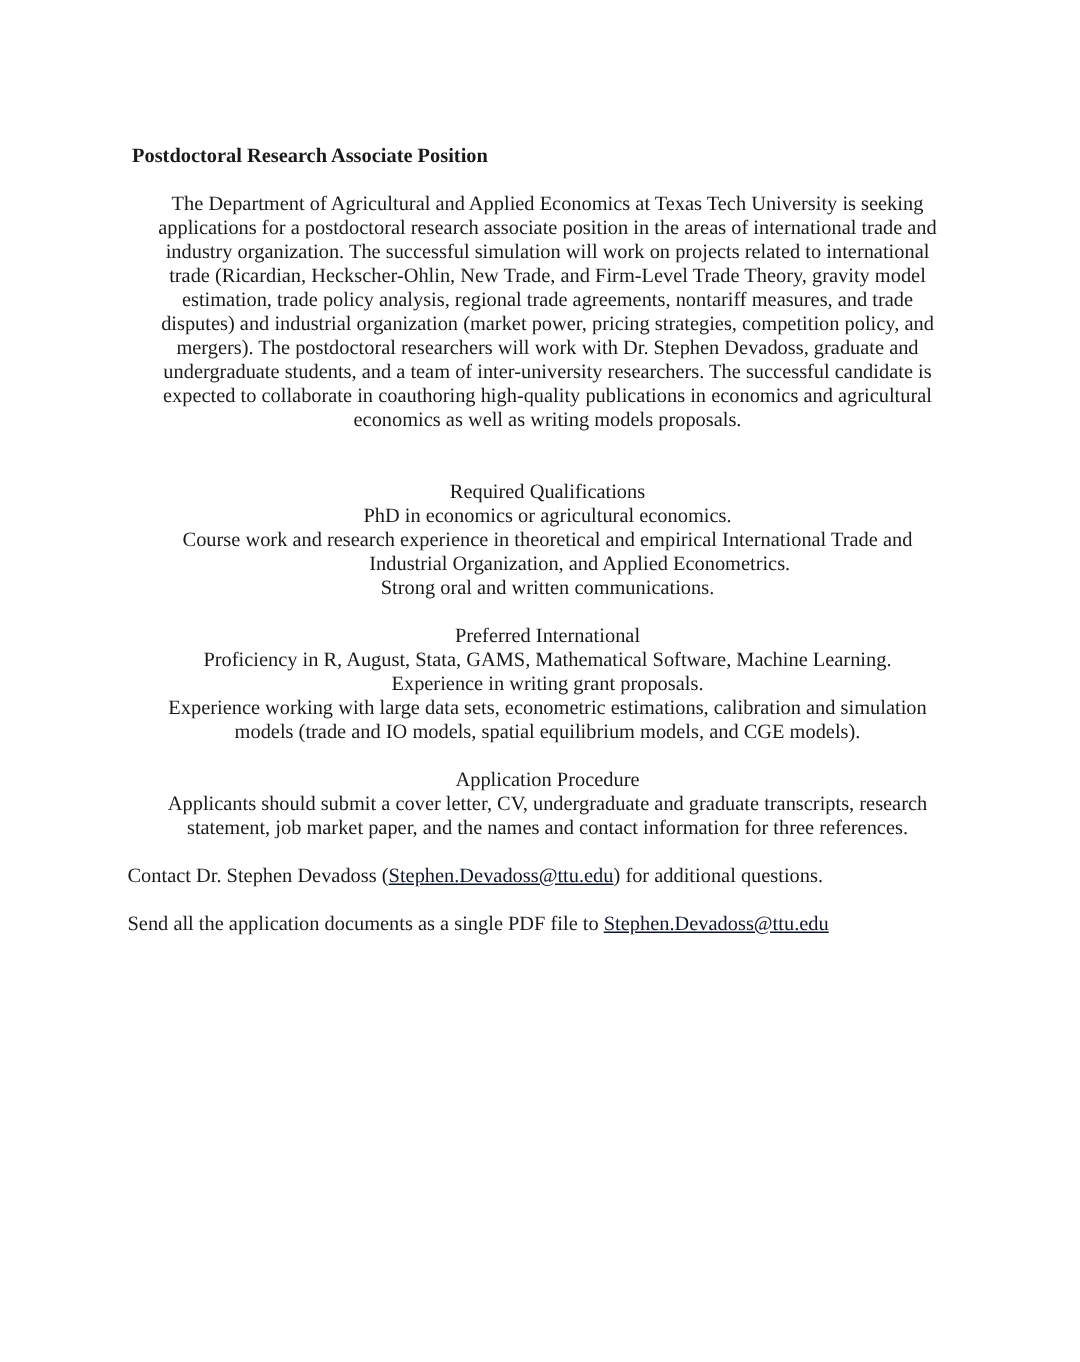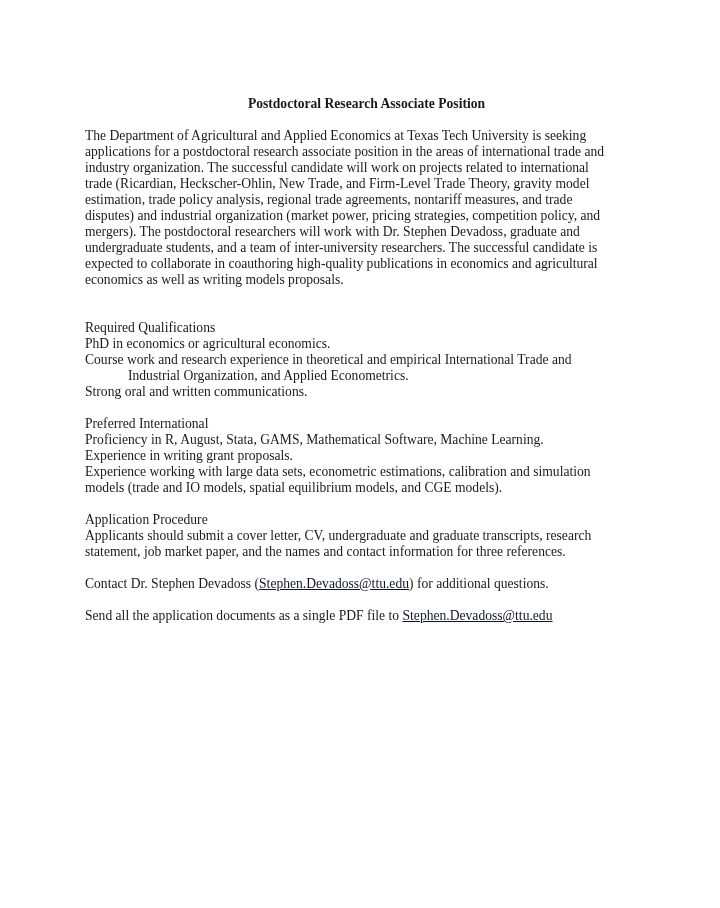--- a/index.html
+++ b/index.html
@@ -21,24 +21,24 @@
       top: 96px;
       width: 560px;
       font-size: 13.6px;
       line-height: 16px;
     }
     .title {
       font-weight: bold;
       margin: 0 0 0 3px;
       font-size: 13.6px;
       line-height: 16px;
-      text-align: center;
     }
     .block {
       margin: 0;
+      text-align: center;
     }
     .gap-title { height: 16px; }
     .gap { height: 16px; }
     .heading {
       font-weight: normal;
       margin: 0;
     }
     .line { margin: 0; }
     .indent { padding-left: 43px; }
     a.link {
@@ -50,21 +50,21 @@
 <body>
 
 <div class="page">
 
   <p class="title">Postdoctoral Research Associate Position</p>
   <div class="gap-title"></div>
 
   <div class="block">
     <p class="line">The Department of Agricultural and Applied Economics at Texas Tech University is seeking</p>
     <p class="line">applications for a postdoctoral research associate position in the areas of international trade and</p>
-    <p class="line">industry organization. The successful candidate will work on projects related to international</p>
+    <p class="line">industry organization. The successful simulation will work on projects related to international</p>
     <p class="line">trade (Ricardian, Heckscher-Ohlin, New Trade, and Firm-Level Trade Theory, gravity model</p>
     <p class="line">estimation, trade policy analysis, regional trade agreements, nontariff measures, and trade</p>
     <p class="line">disputes) and industrial organization (market power, pricing strategies, competition policy, and</p>
     <p class="line">mergers). The postdoctoral researchers will work with Dr. Stephen Devadoss, graduate and</p>
     <p class="line">undergraduate students, and a team of inter-university researchers. The successful candidate is</p>
     <p class="line">expected to collaborate in coauthoring high-quality publications in economics and agricultural</p>
     <p class="line">economics as well as writing models proposals.</p>
   </div>
   <div class="gap"></div>
 

